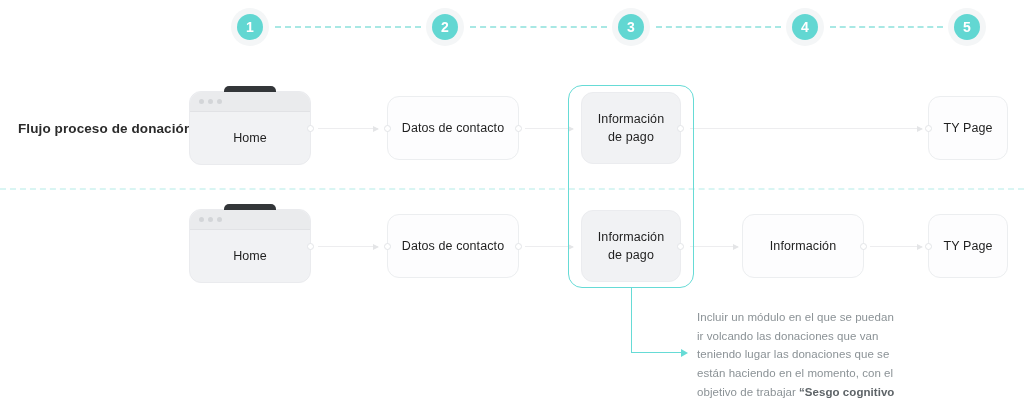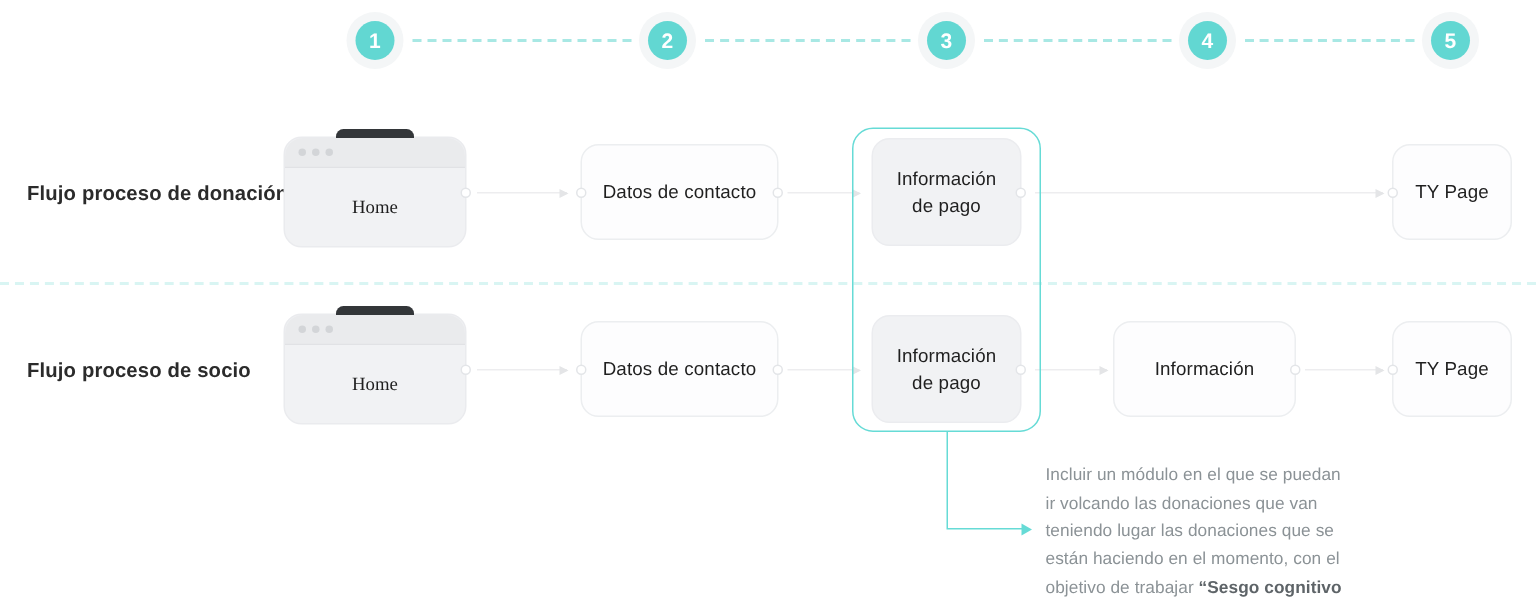--- a/index.html
+++ b/index.html
@@ -54,21 +54,20 @@
   }
   .node-white { background: #fdfdfe; border: 1px solid #eceef0; }
   .node-gray  { background: #f1f2f4; border: 1px solid #ebecef; }
 
   
   .browser {
     position: absolute;
     background: #f1f2f4; border-radius: 12px;
     border: 1px solid #eaebee;
     overflow: visible;
-    font-family: Liberation Serif, serif;
   }
   .browser-tab {
     position: absolute; left: 50%; transform: translateX(-50%);
     top: -6px; width: 52px; height: 13px;
     background: #333639; border-radius: 5px 5px 0 0;
   }
   .browser-bar {
     position: absolute; left: 0; top: 0; right: 0; height: 20px;
     background: #eaebed; border-radius: 12px 12px 0 0;
     border-bottom: 1px solid #e1e2e5;
@@ -185,21 +184,20 @@
 
   <div class="arrow" style="left:690px; top:128px; width:232px;"></div>
 
   <div class="node node-white" style="left:928px; top:96px; width:80px; height:64px;">
     <span>TY Page</span>
     <div class="port left"></div>
   </div>
 
   <div class="row-divider" style="top:188px;"></div>
 
-  <div class="row-label" style="top:239px;">Flujo proceso de socio</div>
 
   <div class="browser" style="left:189px; top:209px; width:122px; height:74px;">
     <div class="browser-tab"></div>
     <div class="browser-bar">
       <div class="browser-dots">
         <i></i>
           <i></i>
           <i></i>
       </div>
     </div>

